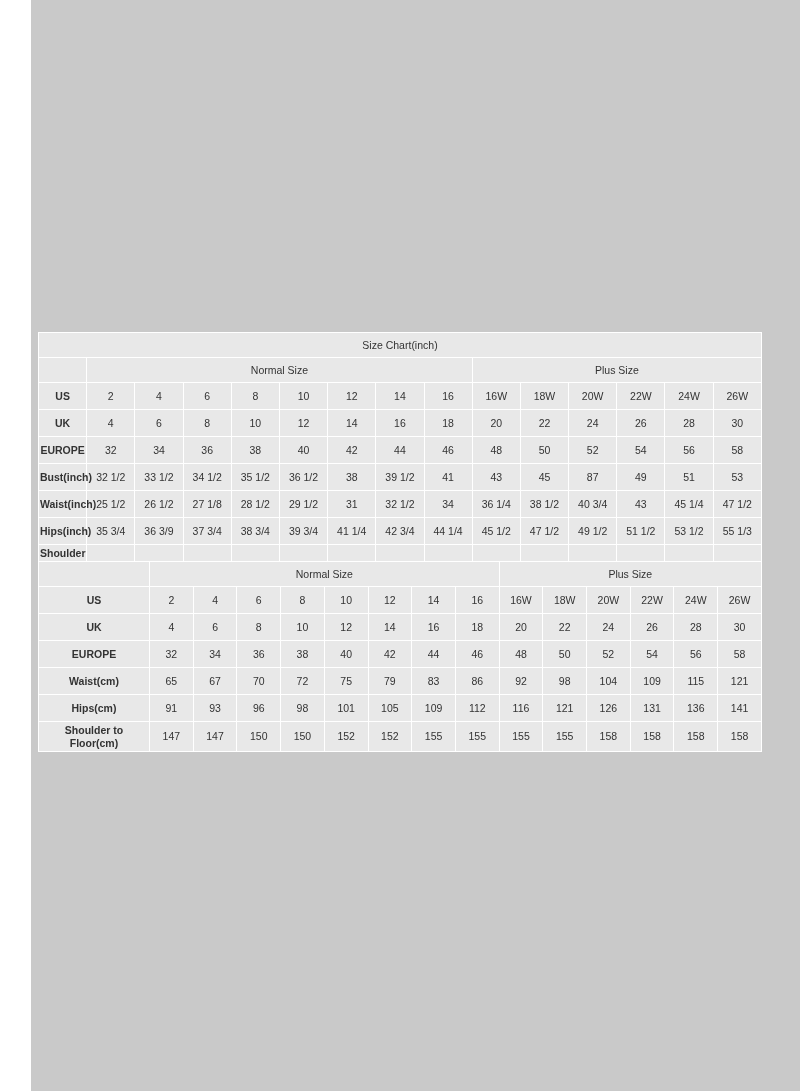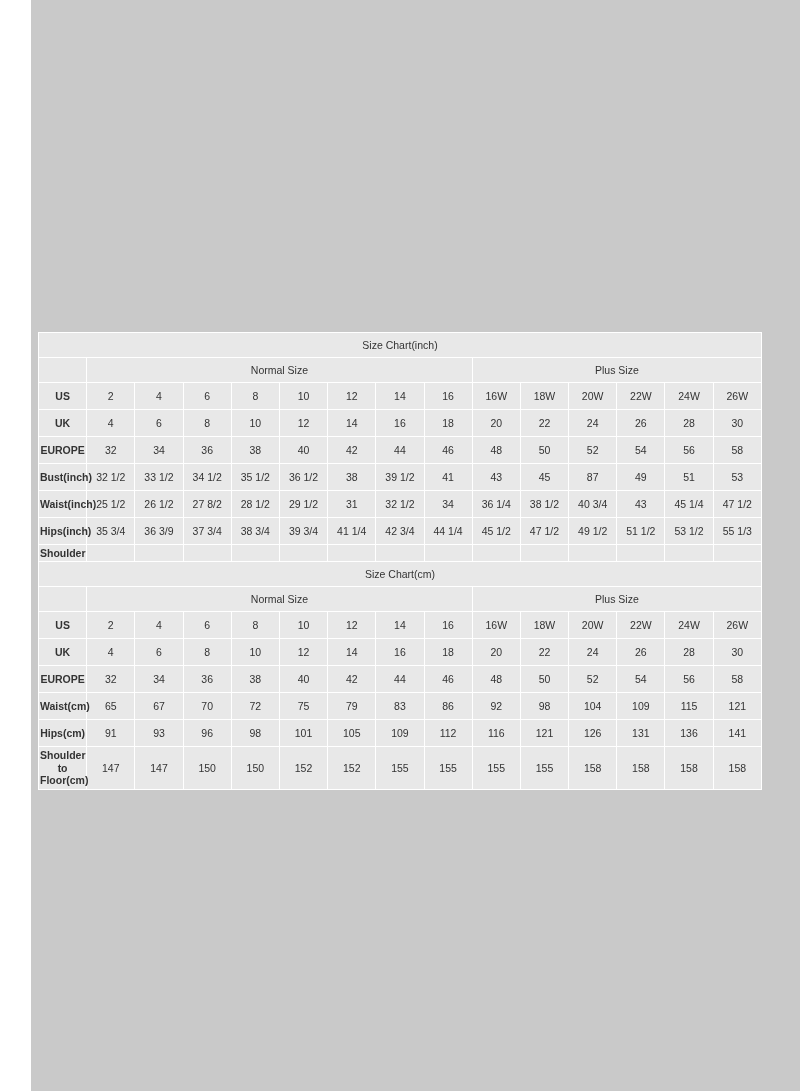--- a/index.html
+++ b/index.html
@@ -162,21 +162,21 @@
           <td class="datacell">45</td>
           <td class="datacell">87</td>
           <td class="datacell">49</td>
           <td class="datacell">51</td>
           <td class="datacell">53</td>
         </tr>
         <tr class="r-normal">
           <td class="rowlabel col-label">Waist(inch)</td>
           <td class="datacell">25 1/2</td>
           <td class="datacell">26 1/2</td>
-          <td class="datacell">27 8/2</td>
+          <td class="datacell">27 1/8</td>
           <td class="datacell">28 1/2</td>
           <td class="datacell">29 1/2</td>
           <td class="datacell">31</td>
           <td class="datacell">32 1/2</td>
           <td class="datacell">34</td>
           <td class="datacell">36 1/4</td>
           <td class="datacell">38 1/2</td>
           <td class="datacell">40 3/4</td>
           <td class="datacell">43</td>
           <td class="datacell">45 1/4</td>
@@ -217,23 +217,20 @@
           <td class="datacell">62 1/4</td>
         </tr>
       </tbody>
   </table>
 </div>
 
 <div class="chart-wrap" id="chart-cm">
   <table class="size-table">
     <tbody>
         <tr>
-          <td class="title" colspan="15">Size Chart(cm)</td>
-        </tr>
-        <tr>
           <td class="blank col-label"></td>
           <td class="group" colspan="8">Normal Size</td>
           <td class="group" colspan="6">Plus Size</td>
         </tr>
         <tr class="r-normal">
           <td class="rowlabel col-label">US</td>
           <td class="datacell">2</td>
           <td class="datacell">4</td>
           <td class="datacell">6</td>
           <td class="datacell">8</td>

